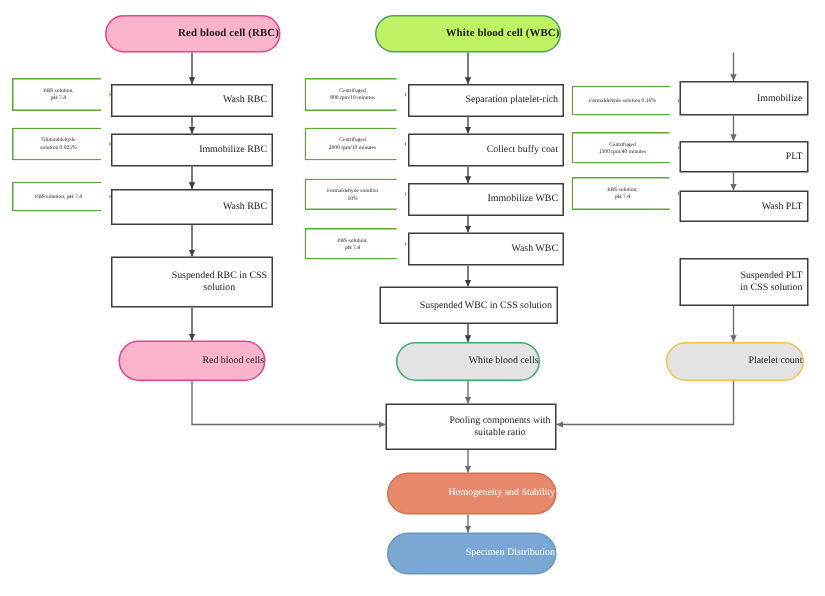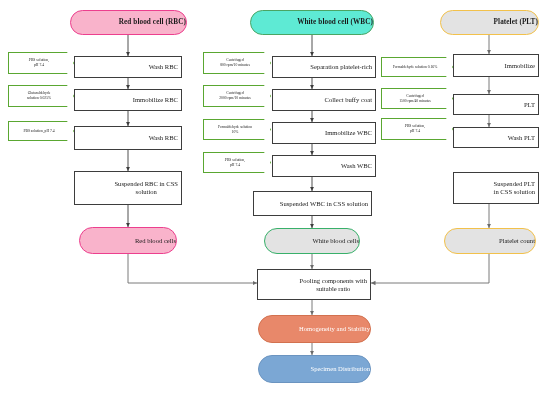--- a/index.html
+++ b/index.html
@@ -37,21 +37,21 @@
     border-radius: 999px;
     font-weight: bold;
     font-size: 7.2px;
     letter-spacing: 0.1px;
   }
   .oval-rbc {
     background: #f9b3cb;
     border: 1.3px solid #ec3f8e;
   }
   .oval-wbc {
-    background: #5eead4;
+    background: #bef264;
     border: 1.3px solid #4aa564;
   }
   .oval-plt {
     background: #e3e3e3;
     border: 1.3px solid #f2c14b;
   }
   
   .res {
     border-radius: 999px;
     font-size: 6.6px;
@@ -243,23 +243,20 @@
   </div>
 
   <div class="node proc" style="left:253px; top:191px; width:119px; height:25px;">
     <span class="proc-inner">Suspended WBC in CSS solution</span>
   </div>
 
   <div class="node res res-wbc" style="left:264px; top:228px; width:96px; height:26px;">
     <span class="res-inner">White blood cells</span>
   </div>
 
-  <div class="node oval oval-plt" style="left:440px; top:10px; width:99px; height:25px;">
-    <span class="oval-inner">Platelet (PLT)</span>
-  </div>
 
   <div class="reagent" style="left:381px; top:57px; width:72px; height:20px;">
     <span class="reagent-inner">Formaldehyde solution 0.16%</span>
   </div>
   <div class="node proc" style="left:453px; top:54px; width:86px; height:23px;">
     <span class="proc-inner">Immobilize</span>
   </div>
 
   <div class="reagent" style="left:381px; top:88px; width:72px; height:21px;">
     <span class="reagent-inner">Centrifuged

